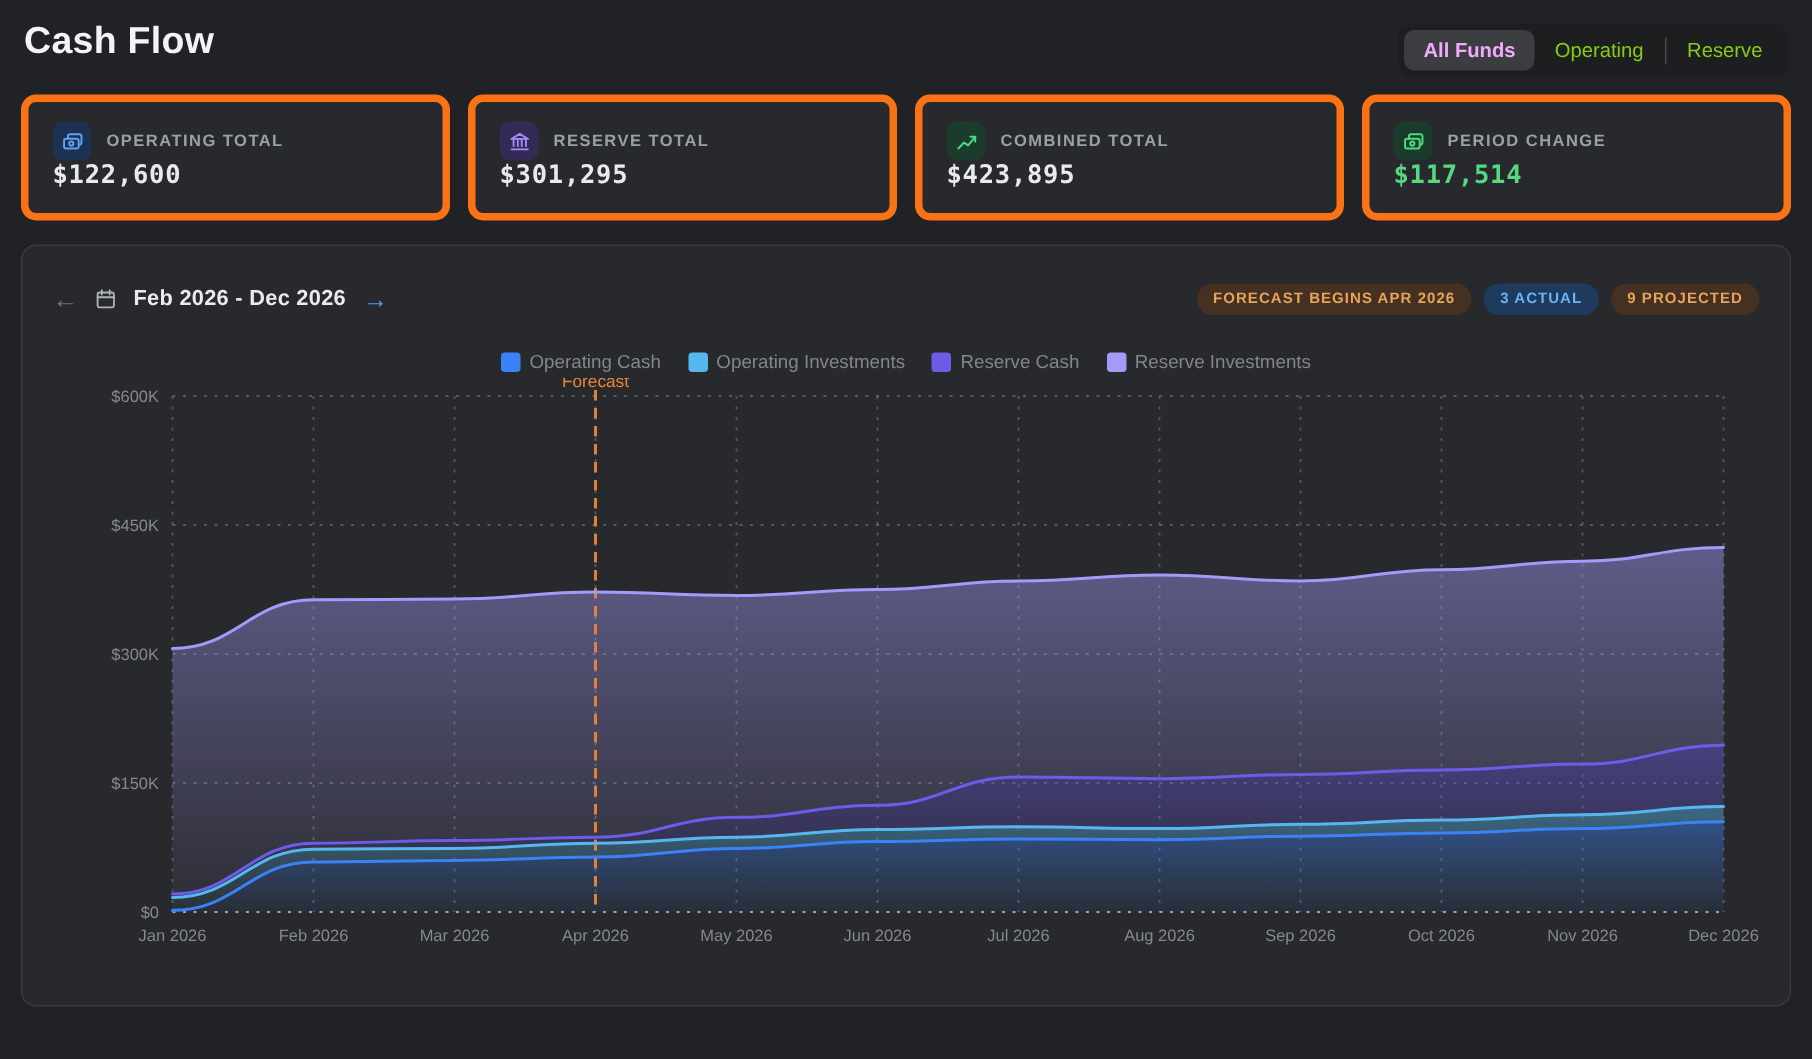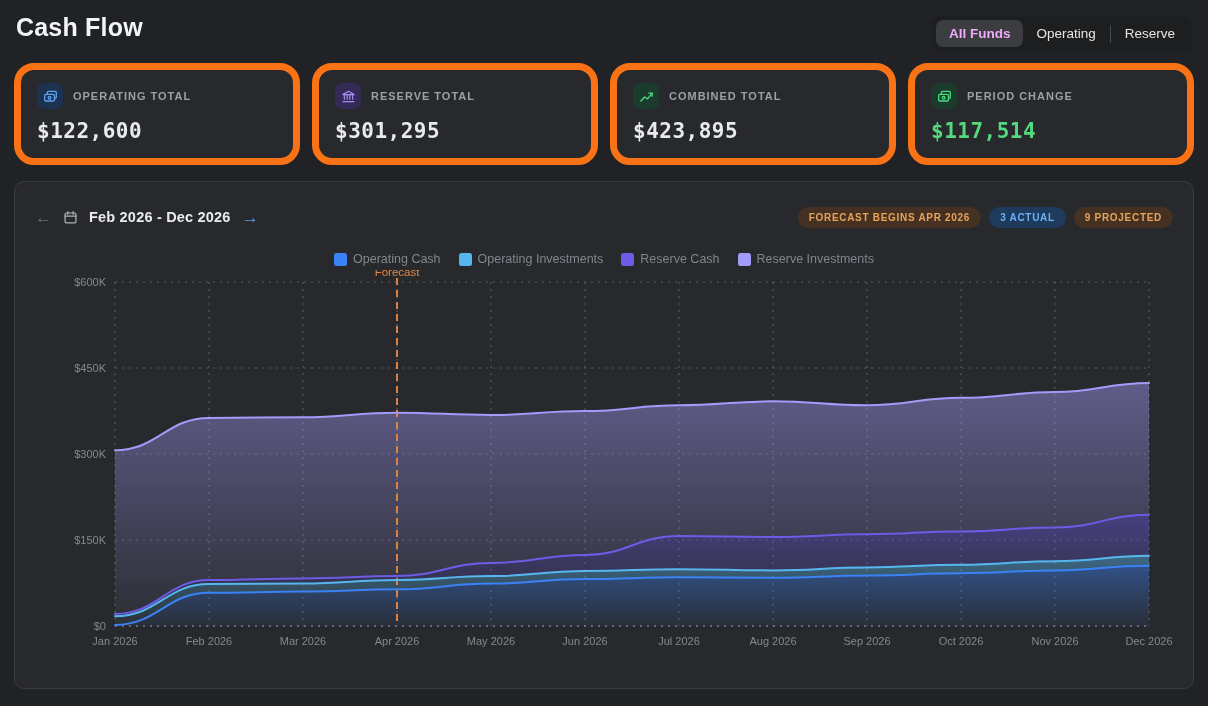--- a/index.html
+++ b/index.html
@@ -7,33 +7,33 @@
   body {
     background:#212225;
     color:#e8eaed;
     font-family:"Liberation Sans", sans-serif;
   }
   
   .page-header { display:flex; justify-content:space-between; align-items:flex-start; padding:13px 16px 0;gap:20px; }
   .page-title { font-size:25px; font-weight:700; color:#f2f4f6; letter-spacing:.2px; }
   .page-subtitle { font-size:13px; color:#9aa0a8; margin-top:6px; }
   .tab-bar { display:flex; align-items:center; background:#1d1e20; border-radius:9px; padding:4px; margin-top:3px; }
-  .tab { padding:6px 13px; font-size:13.5px; color:#e5e5e5; background:none; border:none; border-radius:7px; cursor:pointer; font-family:inherit; }
+  .tab { padding:6px 13px; font-size:13.5px; color:#84cc16; background:none; border:none; border-radius:7px; cursor:pointer; font-family:inherit; }
   .tab.active { background:#3b3d41; color:#f0abfc; font-weight:600; }
   .tab-divider { width:1px; height:18px; background:#47494d; margin:0 1px; }
   
   .stats-row { display:flex; gap:12px; padding:12px 14px 0; }
-  .stat-card { flex:1; background:#28292c; border:7px solid #f97316; border-radius:20px; padding:13px 16px 15px; }
+  .stat-card { flex:1; background:#28292c; border:5px solid #f97316; border-radius:10px; padding:13px 16px 15px; }
   .stat-head { display:flex; align-items:center; gap:10px; }
   .icon-badge { width:26px; height:26px; border-radius:7px; display:flex; align-items:center; justify-content:center; flex:0 0 auto; }
   .badge-blue   { background:#1d3150; color:#5ea2f0; }
   .badge-purple { background:#332b55; color:#a78bfa; }
   .badge-green  { background:#1b3b2d; color:#4ade80; }
   .stat-label { font-size:11px; font-weight:700; letter-spacing:.09em; color:#9aa0a8; }
-  .stat-value { font-family:"DejaVu Sans Mono", monospace; font-size:21px; font-weight:700; margin-top:10px; color:#e8eaed; letter-spacing:.5px; }
+  .stat-value { font-family:"DejaVu Sans Mono", monospace; font-size:17px; font-weight:700; color:#e8eaed; letter-spacing:.5px; }
   .stat-value.positive { color:#55d87f; }
   
   .chart-panel { margin:16px 14px 0; background:#28292c; border:1px solid #3a3b3f; border-radius:10px; padding:20px 0 6px; height:508px; }
   .panel-header { display:flex; justify-content:space-between; align-items:center; padding:0 20px; height:30px; }
   .date-nav { display:flex; align-items:center; gap:11px; }
   .nav-arrow { background:none; border:none; font-size:17px; color:#6f7379; cursor:pointer; font-family:inherit; line-height:1; }
   .nav-arrow.next { color:#4f9cf0; }
   .date-range { font-size:14.5px; font-weight:700; color:#e9ebee; letter-spacing:.2px; }
   .cal-icon { color:#aeb2b9; display:flex; }
   .badges { display:flex; gap:8px; }

